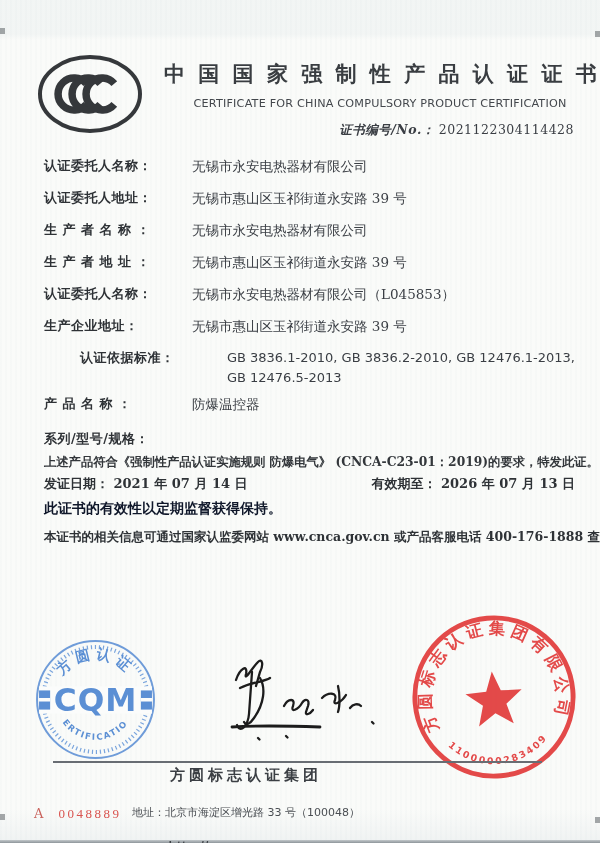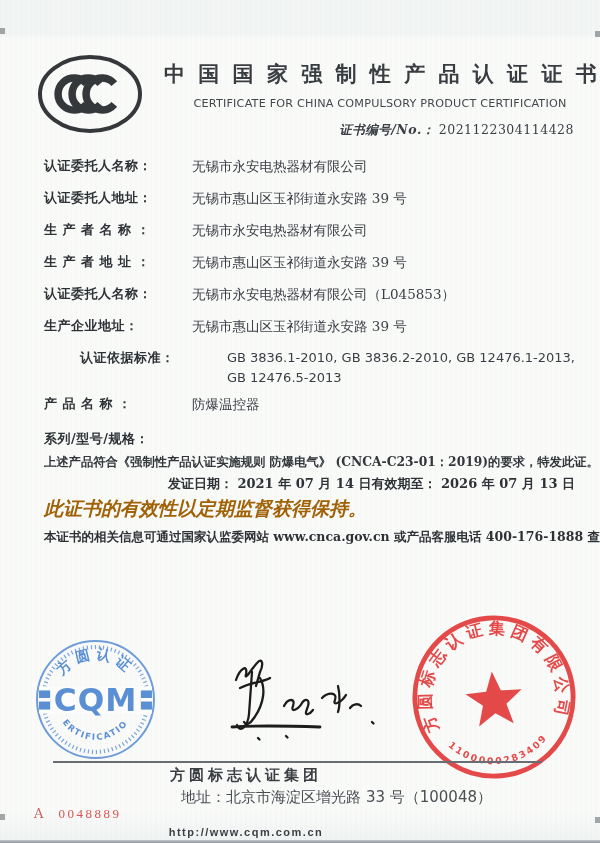--- a/index.html
+++ b/index.html
@@ -37,37 +37,37 @@
   .fields { position:absolute; left:44px; top:156px; width:531px; }
   .row { display:flex; align-items:flex-start; margin-bottom:12px;gap:26px; }
   .row .lbl { flex:none; width:121px; font-weight:700; font-size:13px; line-height:20px;
     color:#2e3236; letter-spacing:0.5px; white-space:nowrap; }
   .row .val { font-size:13.5px; line-height:20px; padding-left:1px; }
   .row .val-multiline { font-size:13px; line-height:20px; font-family:"DejaVu Sans", sans-serif; }
   .series-row .line { line-height:25px; font-size:12.5px; }
   .series-row { margin-bottom:2px; }
   .statement { font-size:12.3px; font-weight:700; line-height:18px; margin-bottom:4px;
     color:#33373b; white-space:nowrap; }
-  .dates-row { display:flex; justify-content:flex-end; font-size:13px; font-weight:700;
+  .dates-row { display:flex; justify-content:space-between; font-size:13px; font-weight:700;
     line-height:18px; margin-bottom:6px; color:#2e3236; }
-  .validity-note { font-size:19px; font-weight:700; line-height:18px; color:#a16207;font-style:italic; }
+  .validity-note { font-size:14px; font-weight:700; line-height:18px; color:#0f172a; }
   .info-note { font-size:12.5px; font-weight:700; line-height:18px; margin-top:11px;
     color:#2e3236; white-space:nowrap; }
 
   
   .cqm-logo { position:absolute; left:33px; top:637px; width:125px; height:125px; }
   .signature { position:absolute; left:222px; top:642px; width:178px; height:112px; }
   .company-seal { position:absolute; left:407px; top:611px; width:174px; height:172px; opacity:.92; }
 
   
   .footer-line { position:absolute; left:53px; top:761px; width:489px; height:2px;
     background:#686d73; }
   .footer { position:absolute; left:0; top:766px; width:492px; text-align:center; }
   .footer-org { font-size:15px; font-weight:700; letter-spacing:4px; color:#3b3f44; }
-  .footer-addr { font-size:15px; margin-top:3px; color:#4a4e53; font-family:"DejaVu Sans", sans-serif;text-align:right; }
+  .footer-addr { font-size:11px; margin-top:20px; color:#4a4e53; font-family:"DejaVu Sans", sans-serif; }
   .footer-url { font-size:11px; font-weight:700; letter-spacing:1.5px; color:#3b3f44;
     font-family:Liberation Sans, sans-serif;margin-top:19px; }
   .serial { position:absolute; left:34px; top:806px; color:#d9534f; display:flex; align-items:baseline; }
   .serial .prefix { font-size:13px; margin-right:15px; color:#c9625c; }
   .serial .num { font-size:13px; letter-spacing:2.5px; font-family:Liberation Serif, serif; }
 </style>
 </head>
 <body>
 
 <div class="corner-mark" style="left:0;top:28px;"></div>

